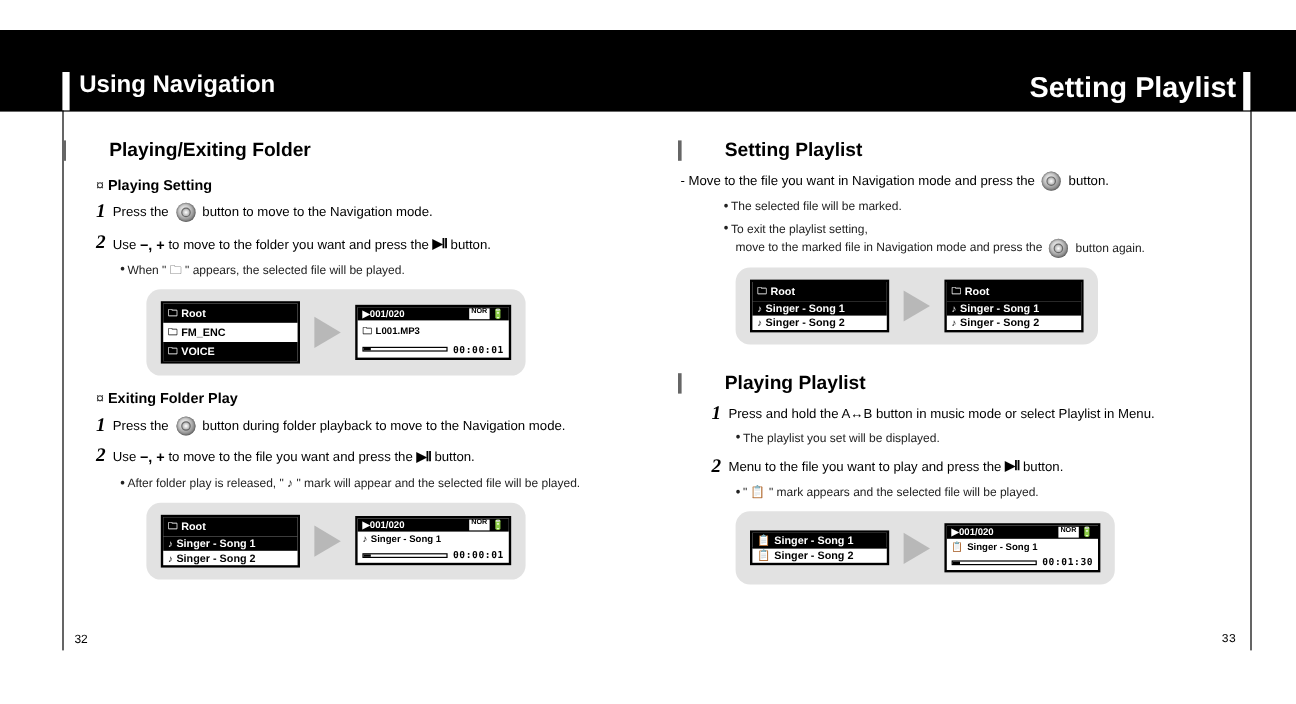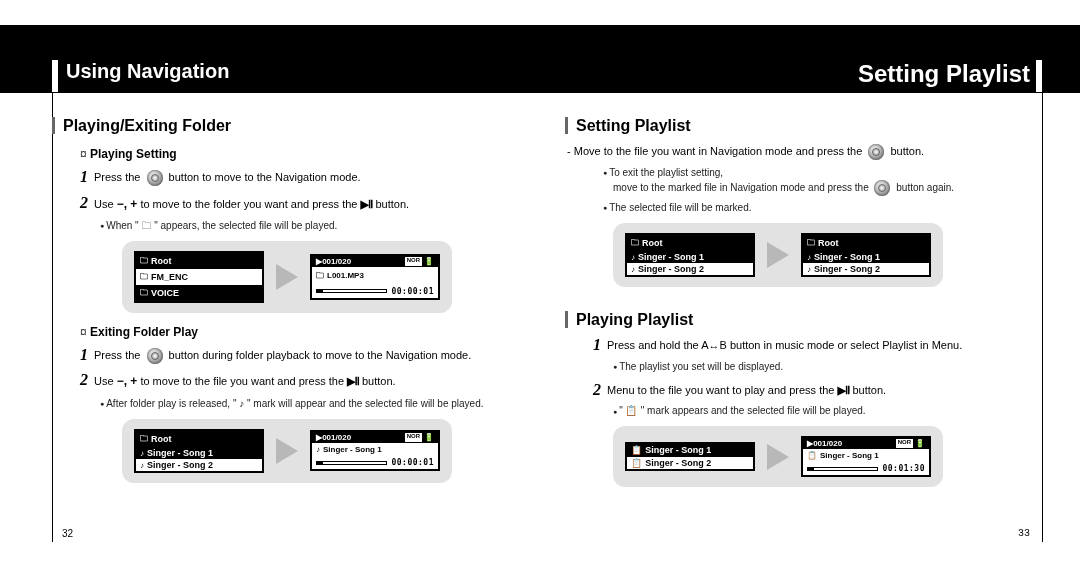--- a/index.html
+++ b/index.html
@@ -74,20 +74,21 @@
     height: 450px;
     background: #000;
   }
 
   .section-title {
     margin-top: 24px;
     display: flex;
     align-items: flex-start;
     font-weight: bold;
     font-size: 16px;
+    gap: 28px;
   }
   .section-title .bar {
     display: inline-block;
     width: 3px;
     height: 17px;
     background: #666;
     margin-right: 8px;
   }
   .sub-title {
     margin-top: 12px;
@@ -172,21 +173,21 @@
     align-items: center;
     gap: 12px;
   }
   .lcd-screen {
     background: #fff;
     color: #000;
     border: 2px solid #000;
     font-family: Arial, sans-serif;
     font-size: 9px;
     font-weight: bold;
-    width: 130px;
+    width: 116px;
   }
   .lcd-header {
     background: #000;
     color: #fff;
     padding: 1px 4px;
     display: flex;
     align-items: center;
     gap: 3px;
   }
   .lcd-row {
@@ -419,27 +420,27 @@
     <span>Setting Playlist</span>
   </div>
 
   <div class="step" style="margin-left:2px;">
     <span class="step-body dash-lead">
       <span>Move to the file you want in Navigation mode and press the </span>
       <span class="icon-circle"></span>
       <span> button.</span>
     </span>
   </div>
+  <div class="bullet" style="margin-left:38px;">The selected file will be marked.</div>
   <div class="bullet" style="margin-left:38px;">
     <span>To exit the playlist setting,</span><br>
     <span style="margin-left:10px;">move to the marked file in Navigation mode and press the </span>
     <span class="icon-circle"></span>
     <span> button again.</span>
   </div>
-  <div class="bullet" style="margin-left:38px;">The selected file will be marked.</div>
 
   <div class="lcd-panel" style="margin-left:48px;">
     <div class="lcd-screen">
       <div class="lcd-header">
           <span class="folder-glyph"></span>
           <span>Root</span>
         </div>
       <div class="lcd-row selected">
           <span class="file-glyph"></span>
           <span>Singer - Song 1</span>

